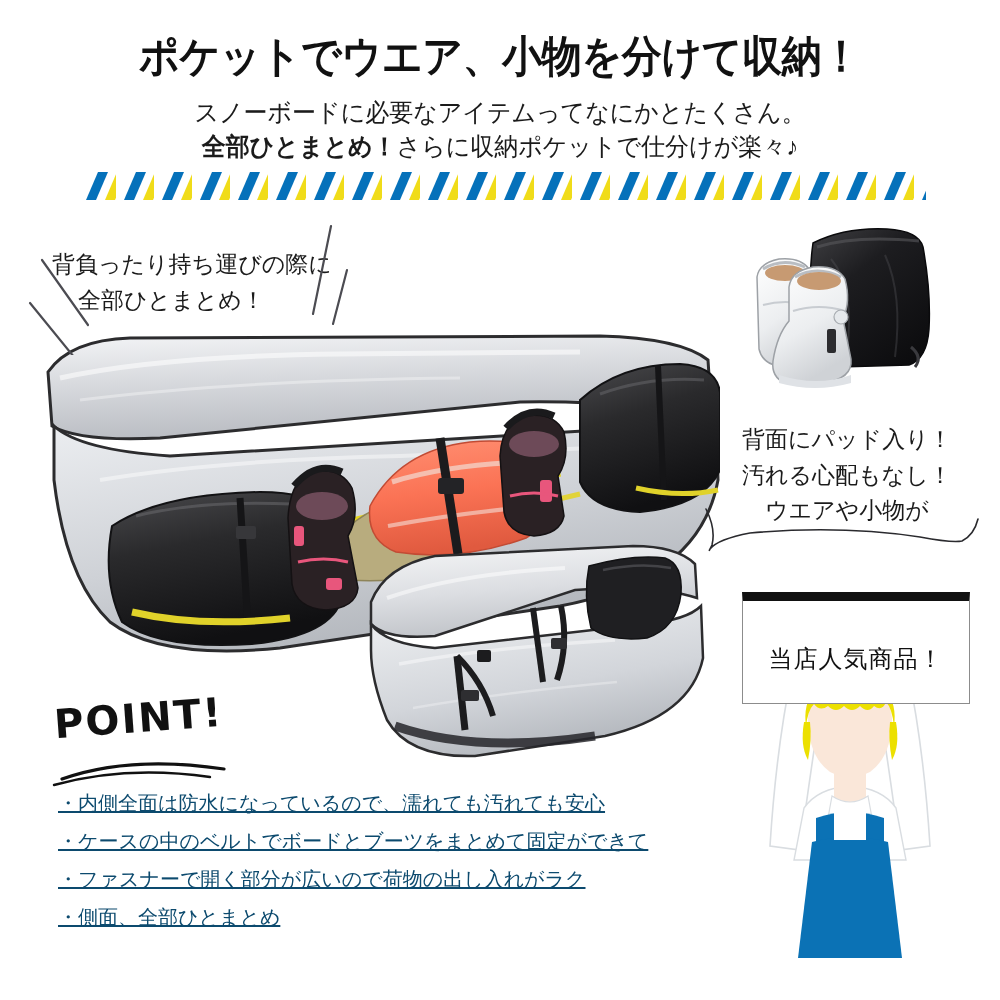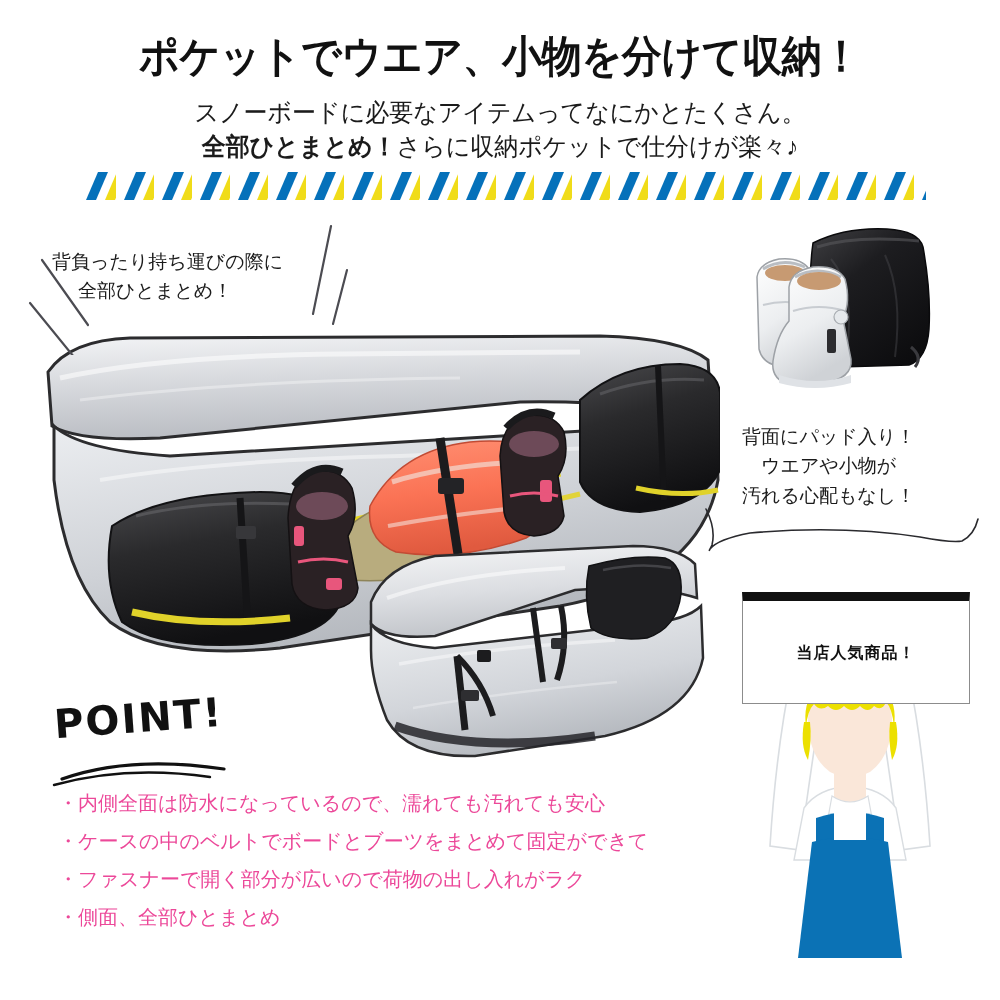--- a/index.html
+++ b/index.html
@@ -59,21 +59,21 @@
     position: absolute;
     left: 78px;
     top: 172px;
     width: 848px;
     height: 28px;
   }
 
   
   .anno {
     position: absolute;
-    font-size: 19px;
+    font-size: 23px;
     line-height: 1.55;
     color: #1b1b1b;
     white-space: nowrap;
   }
   .anno-left {
     left: 52px;
     top: 247px;
     text-align: left;
   }
   .anno-left .l2 { display: block; padding-left: 26px; }
@@ -109,21 +109,22 @@
   }
 
   
   .bullets {
     position: absolute;
     left: 58px;
     top: 793px;
     width: 640px;
     font-size: 20px;
     line-height: 1.0;
-    color: #ec4899;
+    color: #0c4a6e;
+    text-decoration: underline;
   }
   .bullet-line {
     display: block;
     margin-bottom: 18px;
     white-space: nowrap;
   }
   .bullet-line.cont { padding-left: 22px; margin-top: -4px; }
 
   
   .sign-board {
@@ -136,22 +137,22 @@
     border: 1.6px solid #8c8c8c;
     border-top: 9px solid #111111;
     box-sizing: border-box;
     z-index: 6;
   }
   .sign-text {
     position: absolute;
     left: 0; right: 0;
     top: 42px;
     text-align: center;
-    font-size: 16px;
-    font-weight: 700;
+    font-size: 24px;
+    font-weight: 400;
     color: #111111;
     letter-spacing: 1px;
   }
   .char-svg {
     position: absolute;
     left: 700px;
     top: 610px;
     width: 300px;
     height: 390px;
     z-index: 3;
@@ -325,22 +326,22 @@
     <path d="M22 35 L68 100" stroke="#4c4c52" stroke-width="2.2" fill="none" stroke-linecap="round"></path>
     <path d="M10 78 L54 132" stroke="#4c4c52" stroke-width="2.2" fill="none" stroke-linecap="round"></path>
   </svg>
   <svg class="deco-svg" style="left:295px; top:218px; width:90px; height:125px;" viewBox="0 0 90 125">
     <path d="M36 8 L18 96" stroke="#4c4c52" stroke-width="2.2" fill="none" stroke-linecap="round"></path>
     <path d="M52 52 L38 106" stroke="#4c4c52" stroke-width="2.2" fill="none" stroke-linecap="round"></path>
   </svg>
 
   <div class="anno anno-right">
     <div>背面にパッド入り！</div>
+    <div>汚れる心配もなし！</div>
     <div>ウエアや小物が</div>
-    <div>汚れる心配もなし！</div>
   </div>
   <svg class="deco-svg" style="left:690px; top:505px; width:310px; height:80px;" viewBox="0 0 310 80">
     <path d="M16 4 Q26 24 22 40 Q18 48 20 44 Q28 34 60 28 Q150 20 230 32 Q262 38 272 36 Q284 30 288 14" stroke="#2a2a2e" stroke-width="1.6" fill="none" stroke-linecap="round"></path>
   </svg>
 
   <div class="point-wrap">
     <div class="point-text">POINT!</div>
     <svg style="position:absolute; left:0; top:52px; width:220px; height:40px;" viewBox="0 0 220 40">
       <path d="M14 32 Q82 8 176 22" stroke="#111" stroke-width="3.2" fill="none" stroke-linecap="round"></path>
       <path d="M6 38 Q78 18 162 30" stroke="#111" stroke-width="2.4" fill="none" stroke-linecap="round"></path>

